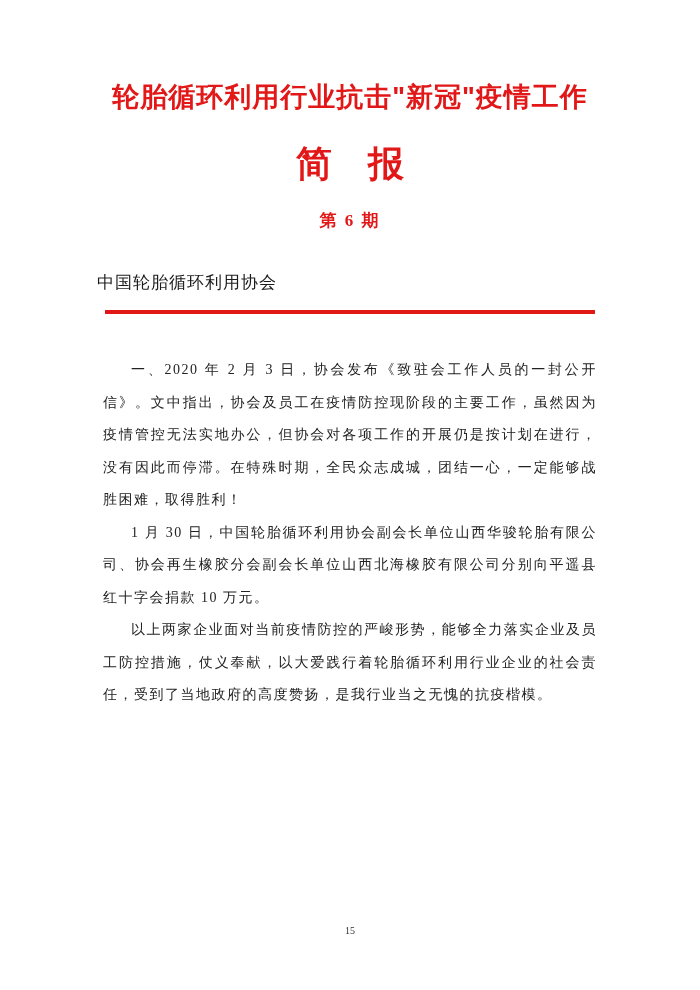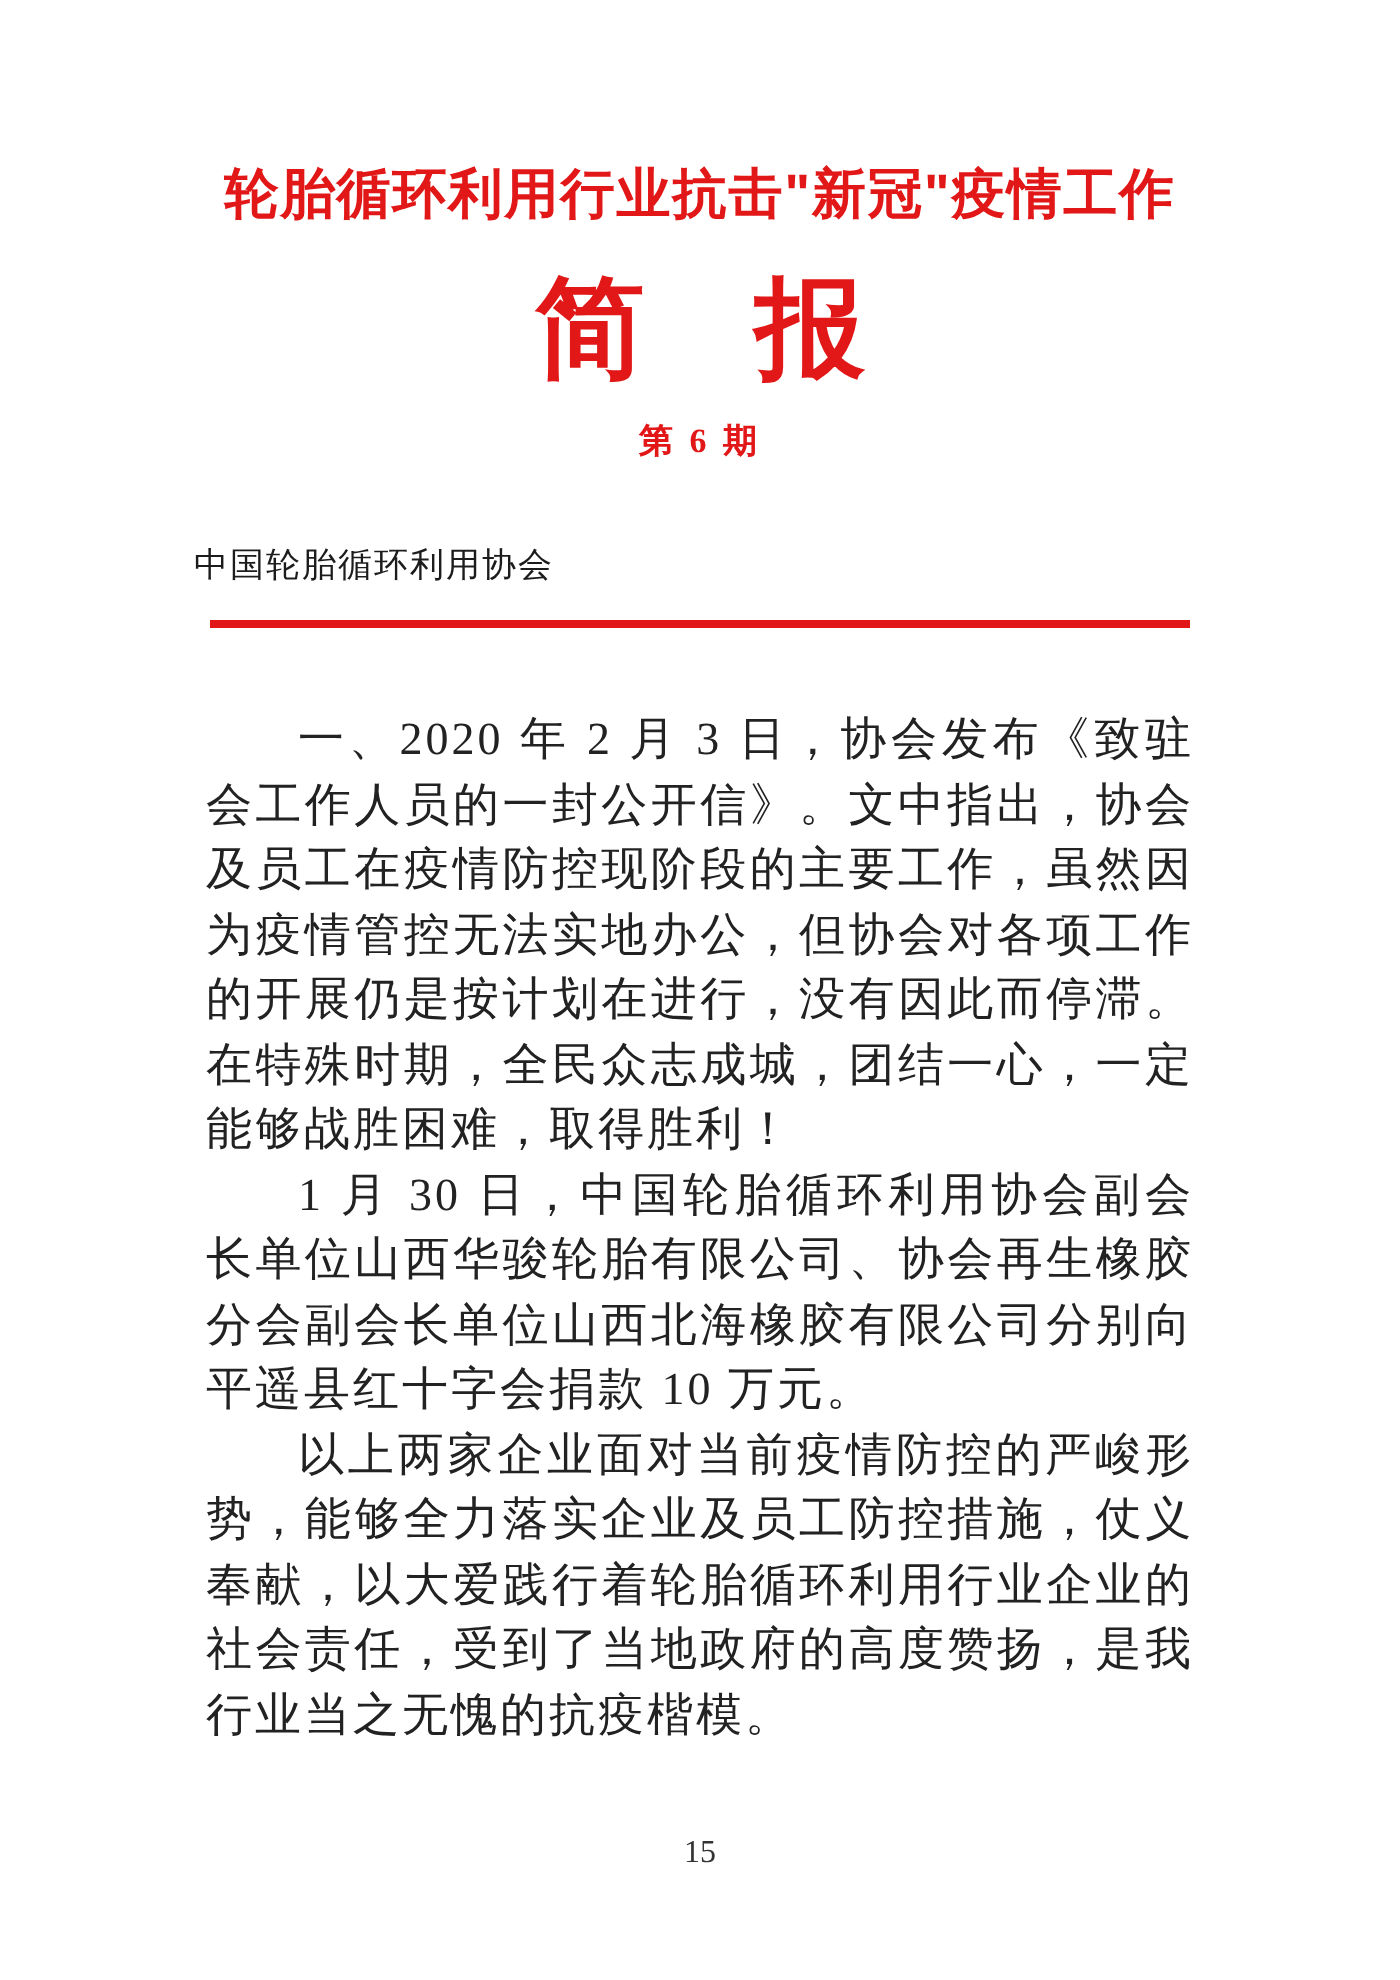--- a/index.html
+++ b/index.html
@@ -24,21 +24,21 @@
     font-size: 27px;
     line-height: 34px;
     color: #e21717;
     letter-spacing: 1px;
   }
   .title-main {
     margin-top: 22px;
     text-align: center;
     font-family: "Liberation Sans", "DejaVu Sans", sans-serif;
     font-weight: bold;
-    font-size: 55px;
+    font-size: 36px;
     line-height: 56px;
     color: #e21717;
   }
   .issue-number {
     margin-top: 18px;
     text-align: center;
     font-weight: 700;
     font-size: 17px;
     line-height: 22px;
     color: #e21717;
@@ -60,33 +60,33 @@
     background: #e21717;
   }
   .body-text {
     margin: 40px 103px 0 103px;
   }
   .body-text p {
     margin: 0;
     text-indent: 2em;
     text-align: justify;
     text-justify: inter-ideograph;
-    font-size: 23px;
+    font-size: 14px;
     line-height: 32.5px;
     letter-spacing: 1.5px;
     color: #222222;
     font-family: Liberation Serif, serif;
   }
   .page-footer {
     position: absolute;
     bottom: 54px;
     left: 0;
     width: 100%;
     text-align: center;
-    font-size: 16px;
+    font-size: 10px;
     color: #333333;
   }
 </style>
 </head>
 <body>
 
 <div class="page">
 
   <div class="title-line1">轮胎循环利用行业抗击"新冠"疫情工作</div>
 

